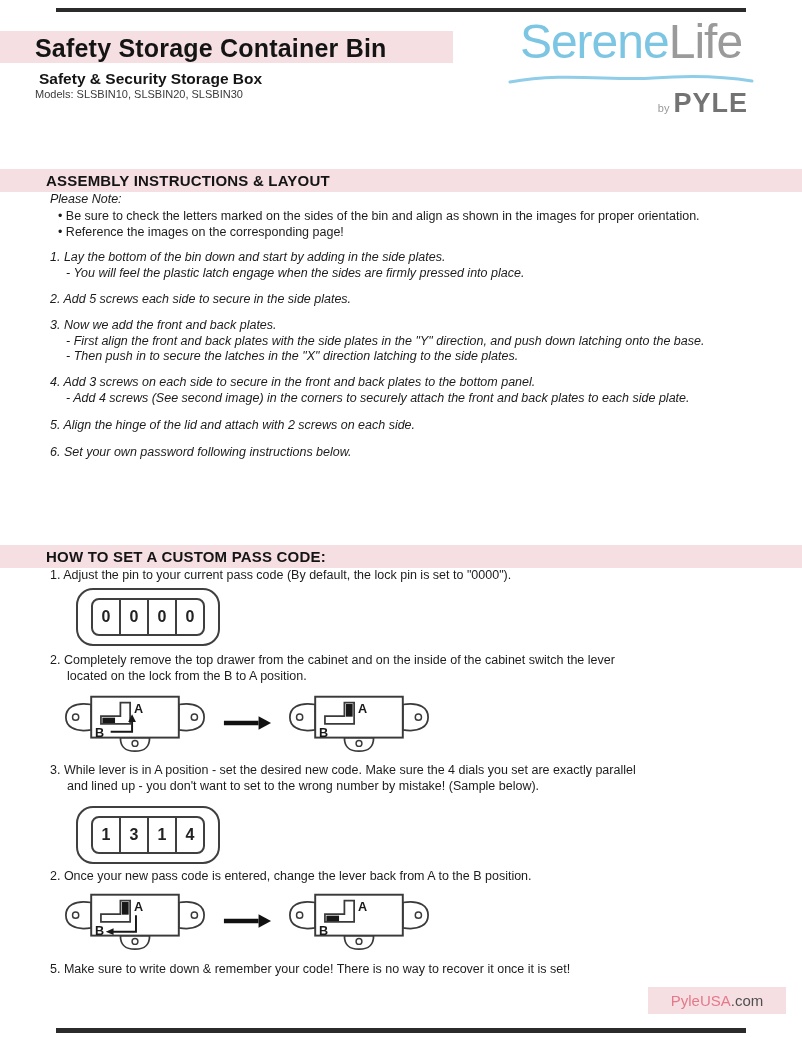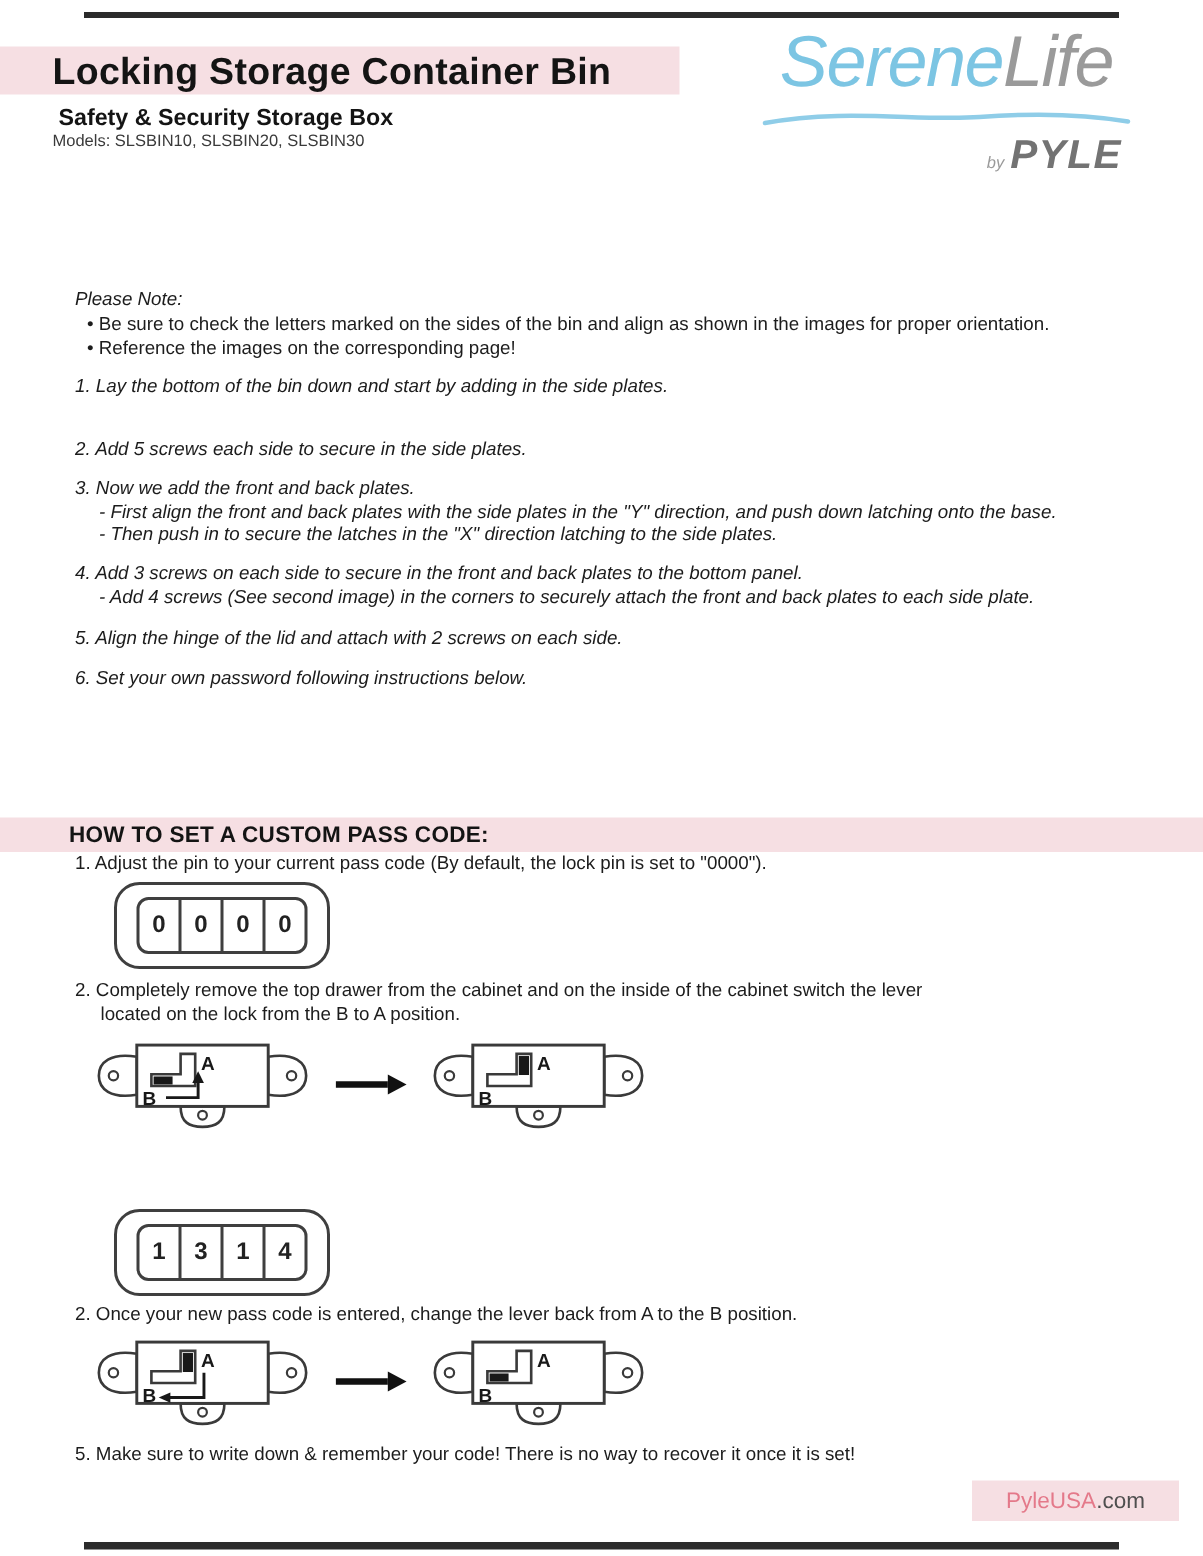--- a/index.html
+++ b/index.html
@@ -7,21 +7,21 @@
         font-family:"Liberation Sans", sans-serif;color:#1c1c1c;}
   .edge-bar{position:absolute;left:56px;width:690px;background:#2b2b2b;}
   .edge-top{top:8px;height:4px;}
   .edge-bottom{top:1028px;height:5px;}
 
   
   .title-bar{position:absolute;top:31px;left:0;width:453px;height:32px;background:#f6dfe3;}
   .title-bar h1{margin:0;padding:3px 0 0 35px;font-size:25px;font-weight:bold;color:#141414;letter-spacing:.2px;}
   .subtitle{position:absolute;top:66px;left:35px;margin:4px;font-size:15.5px;font-weight:bold;color:#141414;}
   .models{position:absolute;top:88px;left:35px;font-size:11px;color:#3a3a3a;}
-  .brand{position:absolute;top:16px;left:500px;width:262px;text-align:center;font-style:italic;}
+  .brand{position:absolute;top:16px;left:500px;width:262px;text-align:center;}
   .brand .logotype{font-size:48px;line-height:52px;letter-spacing:-1px;}
   .brand .serene{color:#7cc5e3;}
   .brand .life{color:#9a9a9a;}
   .brand .wave{display:block;margin:2px auto 0 auto;}
   .byline{text-align:right;padding-right:14px;margin-top:2px;}
   .byline .by{font-size:11px;color:#9a9a9a;margin-right:4px;}
   .byline .pyle{font-size:27px;font-weight:bold;color:#737373;letter-spacing:1px;}
 
   
   .section-bar{position:absolute;left:0;width:802px;height:23px;background:#f6dfe3;display:flex;align-items:center;}
@@ -61,40 +61,44 @@
 </style>
 </head>
 <body>
 
 <div class="page">
 
   <div class="edge-bar edge-top"></div>
   <div class="edge-bar edge-bottom"></div>
 
   <div class="title-bar">
-    <h1>Locking Storage Container Bin</h1>
+    <h1>Safety Storage Container Bin</h1>
   </div>
   <h2 class="subtitle">Safety &amp; Security Storage Box</h2>
   <div class="models">Models: SLSBIN10, SLSBIN20, SLSBIN30</div>
 
   <div class="brand">
     <div class="logotype"><span class="serene">Serene</span><span class="life">Life</span></div>
     <svg class="wave" width="246" height="16" viewBox="0 0 246 16">
       <path d="M2,12 C 55,2 105,11 145,8 C 185,5 220,7 244,11" fill="none" stroke="#8fcde8" stroke-width="3" stroke-linecap="round"></path>
     </svg>
     <div class="byline">
       <span class="by">by</span><span class="pyle">PYLE</span>
     </div>
   </div>
 
+  <div class="section-bar bar-assembly">
+    <span>ASSEMBLY INSTRUCTIONS &amp; LAYOUT</span>
+  </div>
   <p class="line it note-label">Please Note:</p>
   <p class="line bullet" style="top:208px">Be sure to check the letters marked on the sides of the bin and align as shown in the images for proper orientation.</p>
   <p class="line bullet" style="top:224px">Reference the images on the corresponding page!</p>
 
   <p class="line it step" style="top:249px">1. Lay the bottom of the bin down and start by adding in the side plates.</p>
+  <p class="line it sub" style="top:265px">- You will feel the plastic latch engage when the sides are firmly pressed into place.</p>
   <p class="line it step" style="top:291px">2. Add 5 screws each side to secure in the side plates.</p>
   <p class="line it step" style="top:317px">3. Now we add the front and back plates.</p>
   <p class="line it sub" style="top:333px">- First align the front and back plates with the side plates in the "Y" direction, and push down latching onto the base.</p>
   <p class="line it sub" style="top:348px">- Then push in to secure the latches in the "X" direction latching to the side plates.</p>
   <p class="line it step" style="top:374px">4. Add 3 screws on each side to secure in the front and back plates to the bottom panel.</p>
   <p class="line it sub" style="top:390px">- Add 4 screws (See second image) in the corners to securely attach the front and back plates to each side plate.</p>
   <p class="line it step" style="top:417px">5. Align the hinge of the lid and attach with 2 screws on each side.</p>
   <p class="line it step" style="top:444px">6. Set your own password following instructions below.</p>
 
   <div class="section-bar bar-passcode">
@@ -142,20 +146,21 @@
       <path d="M60,47 C60,58 66,61 75,61 C84,61 90,58 90,47 Z" fill="#fff" stroke="#3a3a3a" stroke-width="1.8"></path>
       <circle cx="75" cy="53" r="3" fill="#fff" stroke="#3a3a3a" stroke-width="1.5"></circle>
       <rect x="30" y="5" width="90" height="42" fill="#fff" stroke="#3a3a3a" stroke-width="2"></rect>
       <path d="M60,11 H70 V33 H40 V25 H60 Z" fill="none" stroke="#3a3a3a" stroke-width="1.8"></path>
       <rect x="61.5" y="12.5" width="7" height="13" fill="#181818"></rect>
       <text x="74" y="22" font-size="13" font-weight="bold" fill="#181818">A</text>
       <text x="34" y="46" font-size="13" font-weight="bold" fill="#181818">B</text>
     </svg>
   </div>
 
+  <p class="line pc" style="top:762px;max-width:582px">3. While lever is in A position - set the desired new code. Make sure the 4 dials you set are exactly parallel and lined up - you don't want to set to the wrong number by mistake! (Sample below).</p>
 
   <div class="dial dial-sample">
     <div class="dial-inner">
       <div class="dial-cell">1</div>
       <div class="dial-cell">3</div>
       <div class="dial-cell">1</div>
       <div class="dial-cell">4</div>
     </div>
   </div>
 

